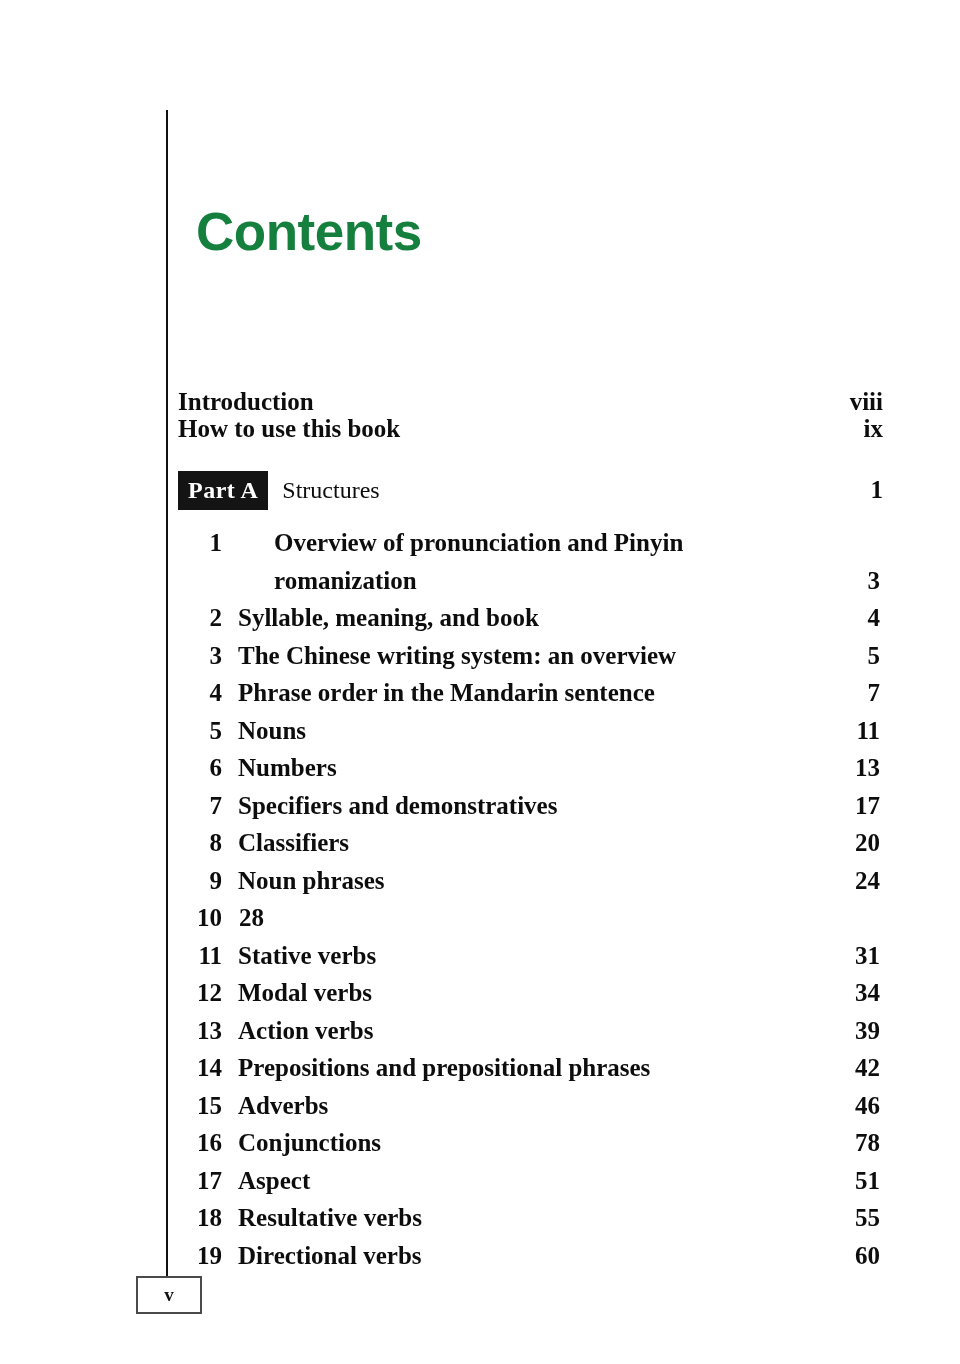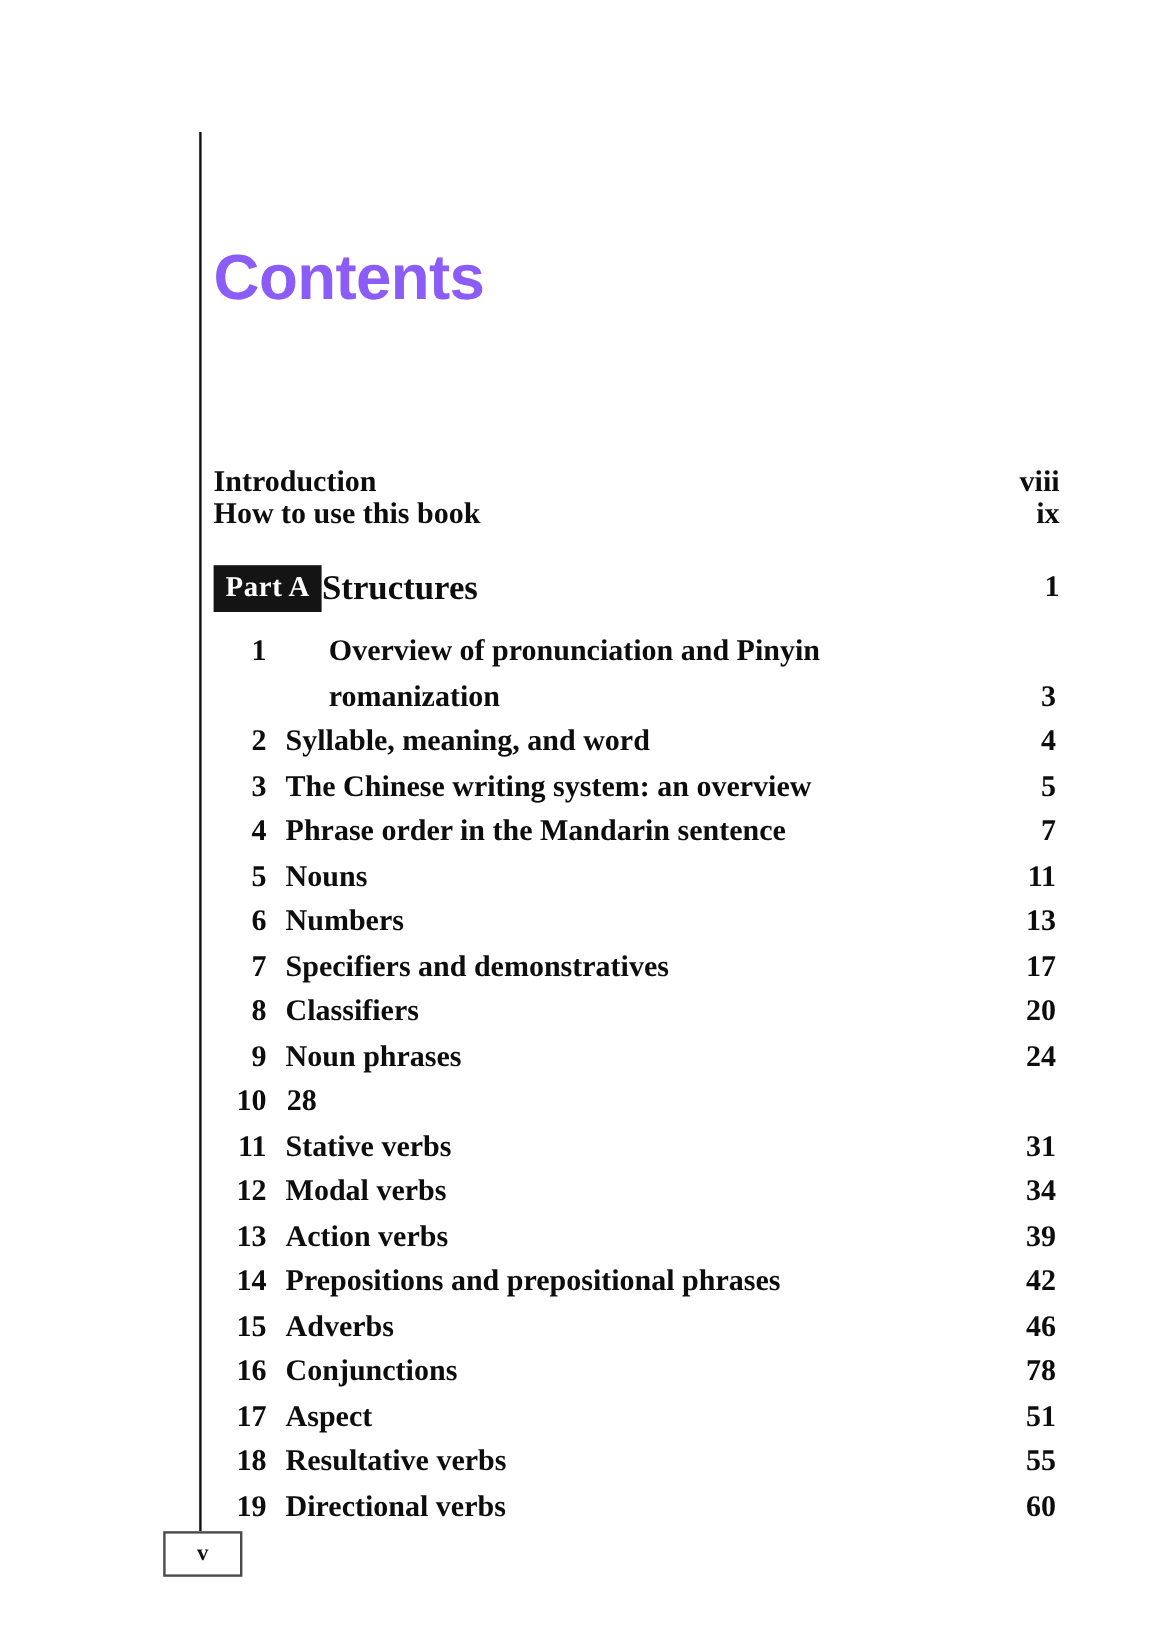--- a/index.html
+++ b/index.html
@@ -22,28 +22,28 @@
     left: 166px;
     top: 110px;
     width: 2px;
     height: 1166px;
     background: #111111;
   }
 
   
   .page-title {
     position: absolute;
-    left: 178px;
+    left: 196px;
     top: 205px;
     font-family: "Liberation Sans", "DejaVu Sans", sans-serif;
     font-weight: bold;
     font-size: 53px;
     letter-spacing: -0.5px;
     line-height: 1;
-    color: #8b5cf6;
+    color: #15803d;
   }
 
   
   .toc {
     position: absolute;
     left: 178px;
     top: 388px;
     width: 705px;
   }
 
@@ -86,23 +86,23 @@
     background: #141414;
     color: #ffffff;
     font-weight: bold;
     font-size: 24px;
     line-height: 1;
     padding: 7px 10px 8px 10px;
     letter-spacing: 0.5px;
     white-space: nowrap;
   }
   .part-title {
-    font-weight: bold;
-    font-size: 29px;
-    margin-left: 0;
+    font-weight: normal;
+    font-size: 24px;
+    margin-left: 14px;
     flex: 1 1 auto;
   }
   .part-page {
     font-weight: bold;
     font-size: 25px;
     text-align: right;
     min-width: 42px;
   }
 
   
@@ -186,21 +186,21 @@
       <span class="num">1</span>
       <span class="title">
           <span class="wrap-line">Overview of pronunciation and Pinyin</span>
           <span class="wrap-line">romanization</span>
         </span>
       <span class="page">3</span>
     </div>
 
     <div class="entry">
       <span class="num">2</span>
-      <span class="title">Syllable, meaning, and word</span>
+      <span class="title">Syllable, meaning, and book</span>
       <span class="page">4</span>
     </div>
 
     <div class="entry">
       <span class="num">3</span>
       <span class="title">The Chinese writing system: an overview</span>
       <span class="page">5</span>
     </div>
 
     <div class="entry">

